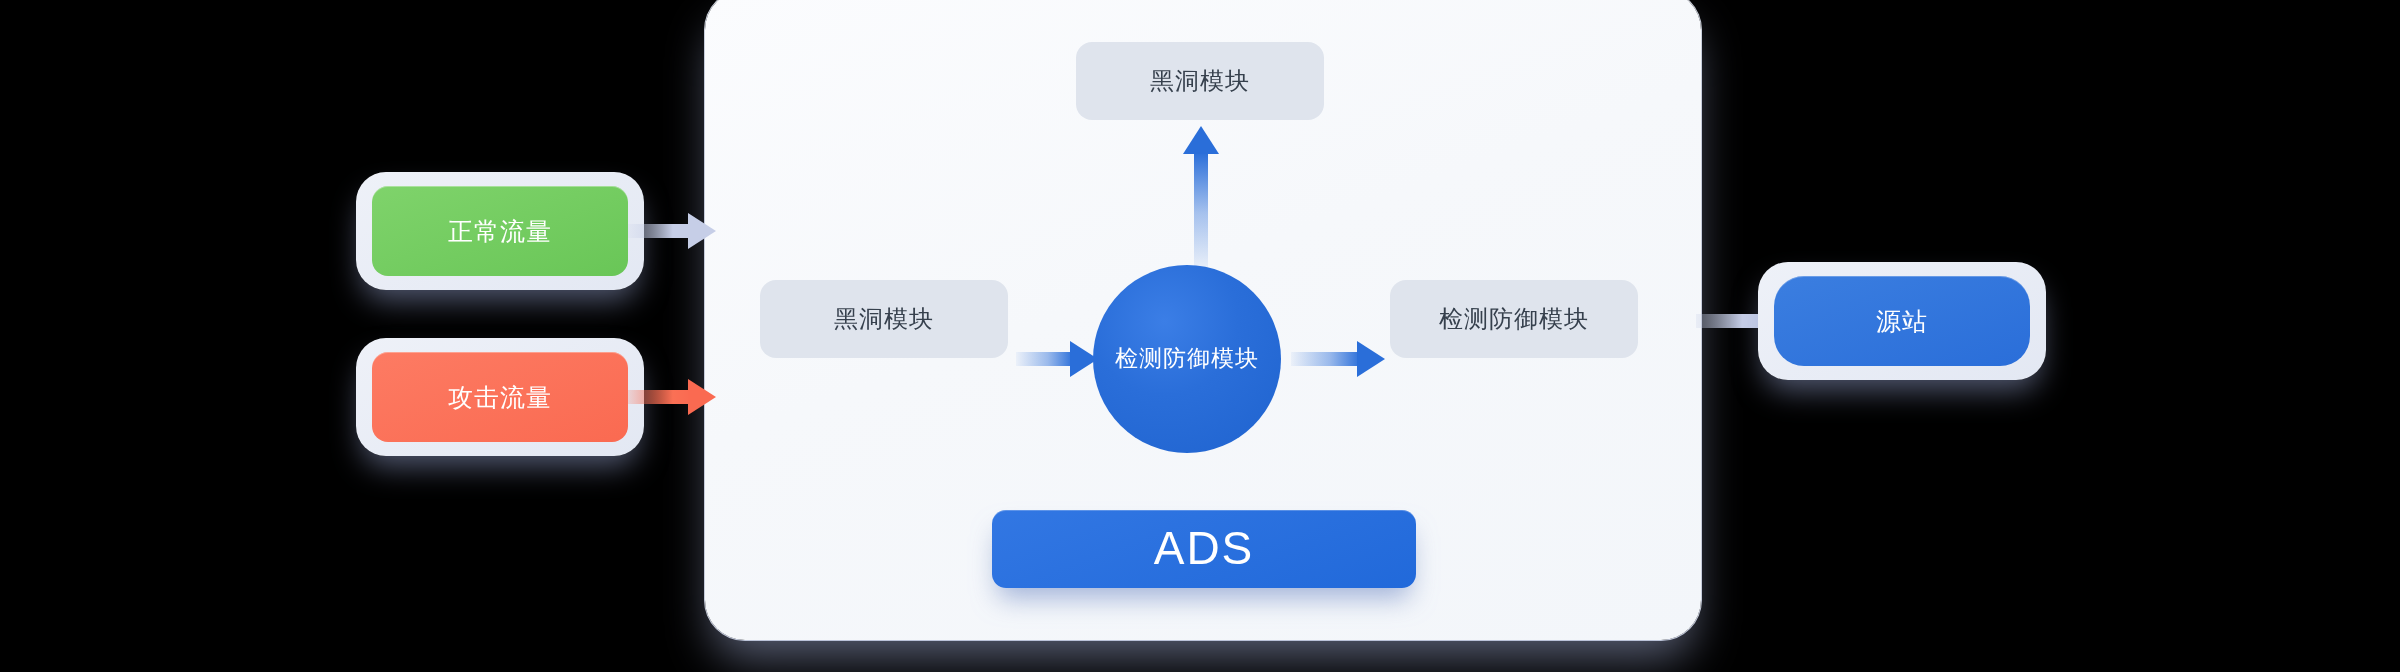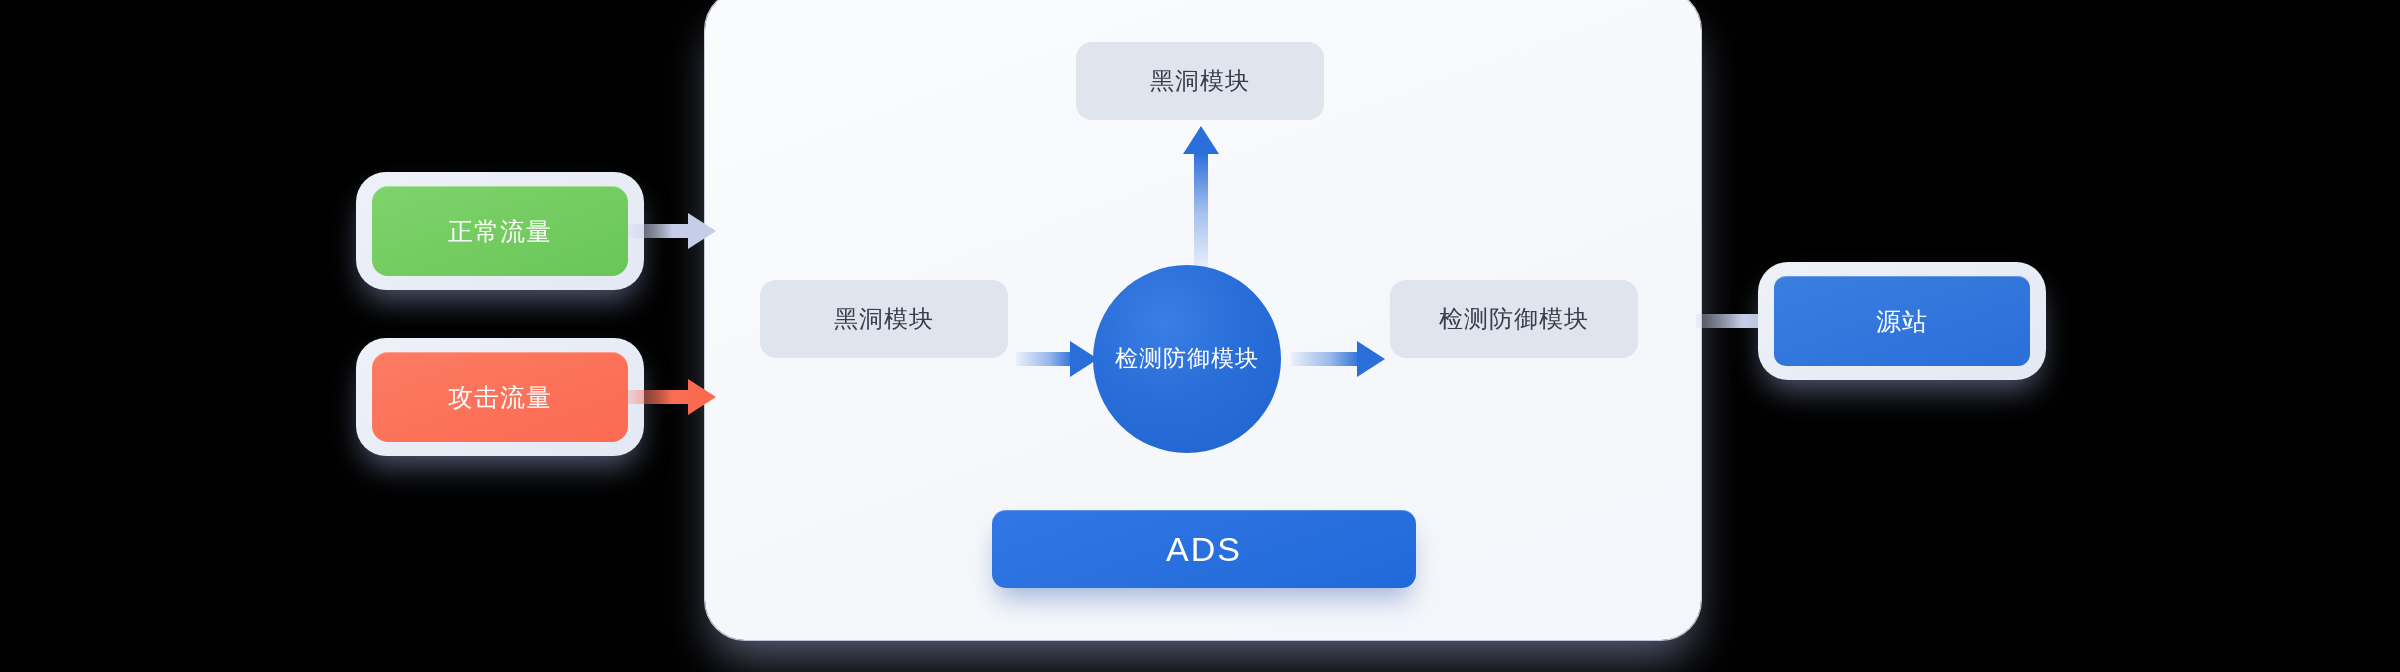--- a/index.html
+++ b/index.html
@@ -74,21 +74,21 @@
   .frame-normal { left: 356px; top: 172px; width: 288px; height: 118px; }
   .frame-attack { left: 356px; top: 338px; width: 288px; height: 118px; }
 
   
   .frame-origin { left: 1758px; top: 262px; width: 288px; height: 118px; }
   .chip-origin {
     left: 1774px; top: 276px; width: 256px; height: 90px;
     background: linear-gradient(160deg, #3b7ee0 0%, #2a6ed9 100%);
     color: #ffffff;
     font-size: 25px;
-    border-radius: 12px;
+    border-radius: 30px;
     box-shadow: inset 0 1px 0 rgba(255,255,255,0.25);
   }
 
   
   .mod {
     background: #dfe4ed;
     color: #36404d;
     font-size: 24px;
     border-radius: 16px;
   }
@@ -103,21 +103,21 @@
     background: radial-gradient(circle at 38% 30%, #3b7ee6 0%, #2a6ed9 42%, #1f63cf 100%);
     color: #ffffff;
     font-size: 23px;
   }
 
   
   .ads-btn {
     left: 992px; top: 510px; width: 424px; height: 78px;
     background: linear-gradient(160deg, #3277e3 0%, #2169da 100%);
     color: #ffffff;
-    font-size: 34px;
+    font-size: 46px;
     font-weight: 400;
     letter-spacing: 2px;
     border-radius: 14px;
     box-shadow: 0 16px 26px -6px rgba(120,145,200,0.65),
                 inset 0 1px 0 rgba(255,255,255,0.22);
   }
 
   
   .arrow { position: absolute; }
 

